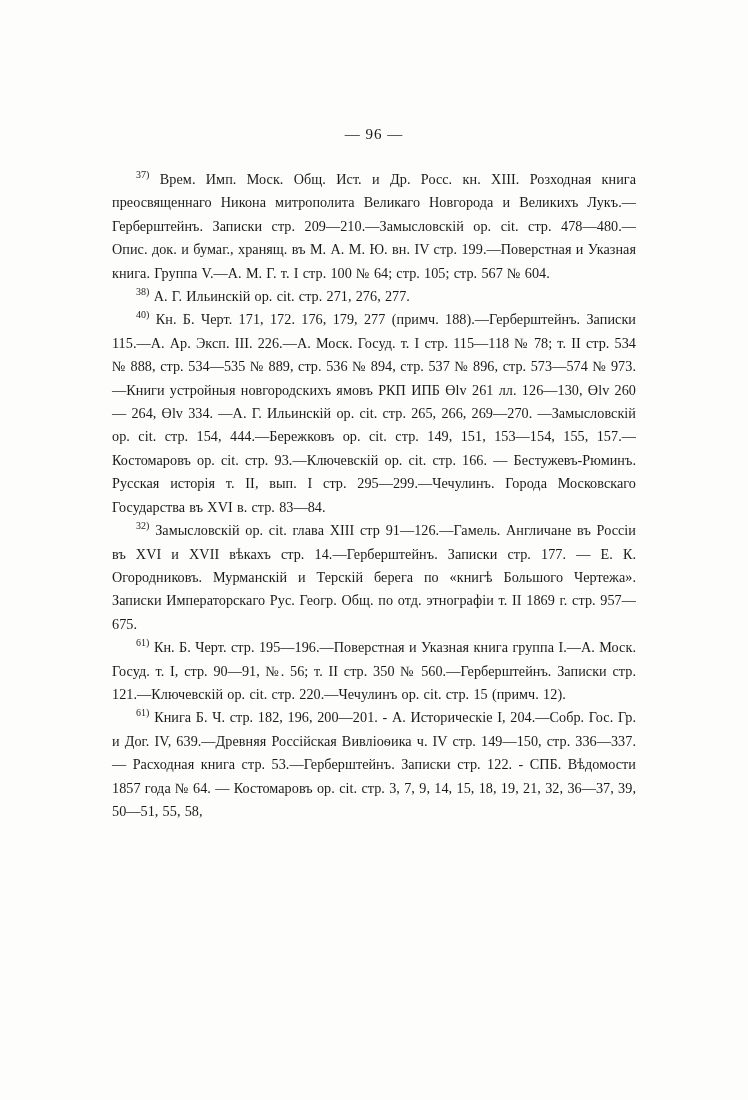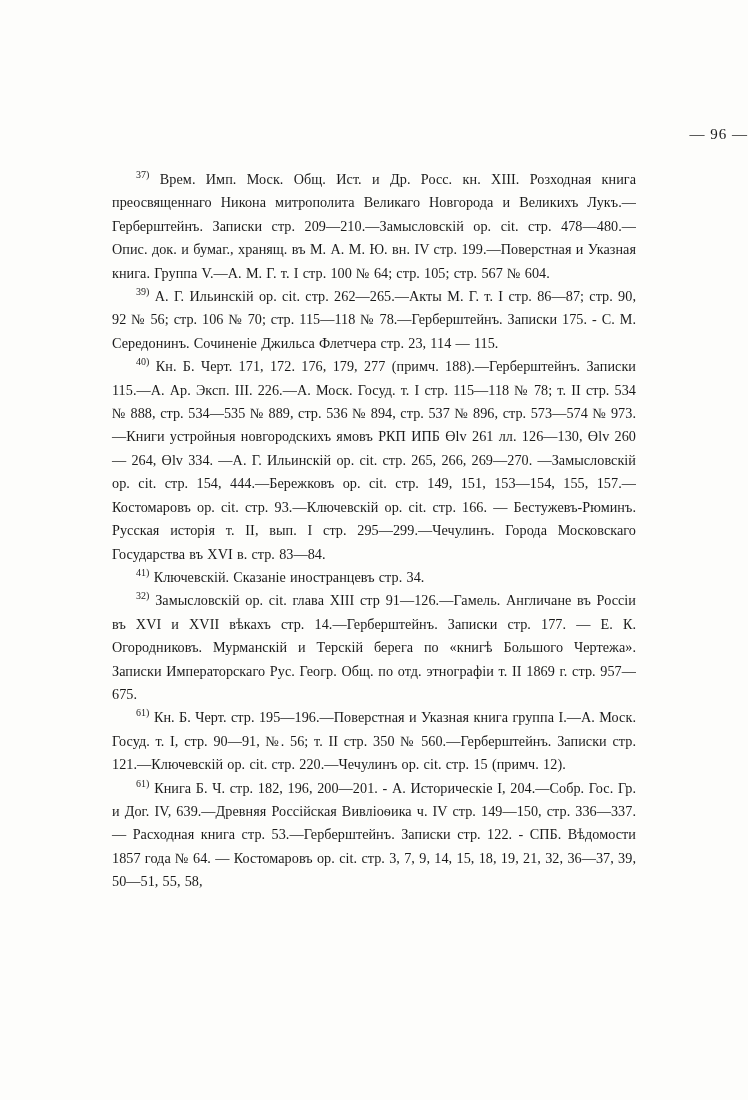--- a/index.html
+++ b/index.html
@@ -21,21 +21,21 @@
     top: 0;
     width: 748px;
     height: 1100px;
     background: #fdfdfb;
   }
   .page-number {
     position: absolute;
     left: 0;
     top: 126px;
     width: 748px;
-    text-align: right;
+    text-align: center;
     font-size: 15px;
     letter-spacing: 1px;
   }
   .body-col {
     position: absolute;
     left: 112px;
     top: 168px;
     width: 524px;
   }
   .note {
@@ -58,26 +58,25 @@
 <body>
 
 <div class="page">
 
   <div class="page-number">— 96 —</div>
 
   <div class="body-col">
 
     <p class="note"><sup>37)</sup> <span>Врем. Имп. Моск. Общ. Ист. и Др. Росс. кн. XIII. Розходная книга преосвященнаго Никона митрополита Великаго Новгорода и Великихъ Лукъ.—Герберштейнъ. Записки стр. 209—210.—Замысловскiй op. cit. стр. 478—480.— Опис. док. и бумаг., хранящ. въ М. А. М. Ю. вн. IV стр. 199.—Поверстная и Указная книга. Группа V.—А. М. Г. т. I стр. 100 № 64; стр. 105; стр. 567 № 604.</span></p>
 
+    <p class="note"><sup>38)</sup> <span>А. Г. Ильинскiй op. cit. стр. 271, 276, 277.</span></p>
 
-    <p class="note"><sup>39)</sup> <span>А. Г. Ильинскiй op. cit. стр. 262—265.—Акты М. Г. т. I стр. 86—87; стр. 90, 92 № 56; стр. 106 № 70; стр. 115—118 № 78.—Герберштейнъ. Записки 175. - С. М. Середонинъ. Сочиненiе Джильса Флетчера стр. 23, 114 — 115.</span></p>
 
     <p class="note"><sup>40)</sup> <span>Кн. Б. Черт. 171, 172. 176, 179, 277 (примч. 188).—Герберштейнъ. Записки 115.—А. Ар. Эксп. III. 226.—А. Моск. Госуд. т. I стр. 115—118 № 78; т. II стр. 534 № 888, стр. 534—535 № 889, стр. 536 № 894, стр. 537 № 896, стр. 573—574 № 973.—Книги устройныя новгородскихъ ямовъ РКП ИПБ Өlv 261 лл. 126—130, Өlv 260 — 264, Өlv 334. —А. Г. Ильинскiй op. cit. стр. 265, 266, 269—270. —Замысловскiй op. cit. стр. 154, 444.—Бережковъ op. cit. стр. 149, 151, 153—154, 155, 157.—Костомаровъ op. cit. стр. 93.—Ключевскiй op. cit. стр. 166. — Бестужевъ-Рюминъ. Русская исторiя т. II, вып. I стр. 295—299.—Чечулинъ. Города Московскаго Государства въ XVI в. стр. 83—84.</span></p>
 
-    <p class="note"><sup>41)</sup> <span>Ключевскiй. Сказанiе иностранцевъ стр. 34.</span></p>
 
     <p class="note"><sup>32)</sup> <span>Замысловскiй op. cit. глава XIII стр 91—126.—Гамель. Англичане въ Россiи въ XVI и XVII вѣкахъ стр. 14.—Герберштейнъ. Записки стр. 177. — Е. К. Огородниковъ. Мурманскiй и Терскiй берега по «книгѣ Большого Чертежа». Записки Императорскаго Рус. Геогр. Общ. по отд. этнографiи т. II 1869 г. стр. 957—675.</span></p>
 
 
     <p class="note"><sup>61)</sup> <span>Кн. Б. Черт. стр. 195—196.—Поверстная и Указная книга группа I.—А. Моск. Госуд. т. I, стр. 90—91, №. 56; т. II стр. 350 № 560.—Герберштейнъ. Записки стр. 121.—Ключевскiй op. cit. стр. 220.—Чечулинъ op. cit. стр. 15 (примч. 12).</span></p>
 
     <p class="note"><sup>61)</sup> <span>Книга Б. Ч. стр. 182, 196, 200—201. - А. Историческiе I, 204.—Собр. Гос. Гр. и Дог. IV, 639.—Древняя Россiйская Вивлiоѳика ч. IV стр. 149—150, стр. 336—337. — Расходная книга стр. 53.—Герберштейнъ. Записки стр. 122. - СПБ. Вѣдомости 1857 года № 64. — Костомаровъ op. cit. стр. 3, 7, 9, 14, 15, 18, 19, 21, 32, 36—37, 39, 50—51, 55, 58,</span></p>
 
   </div>
 </div>

